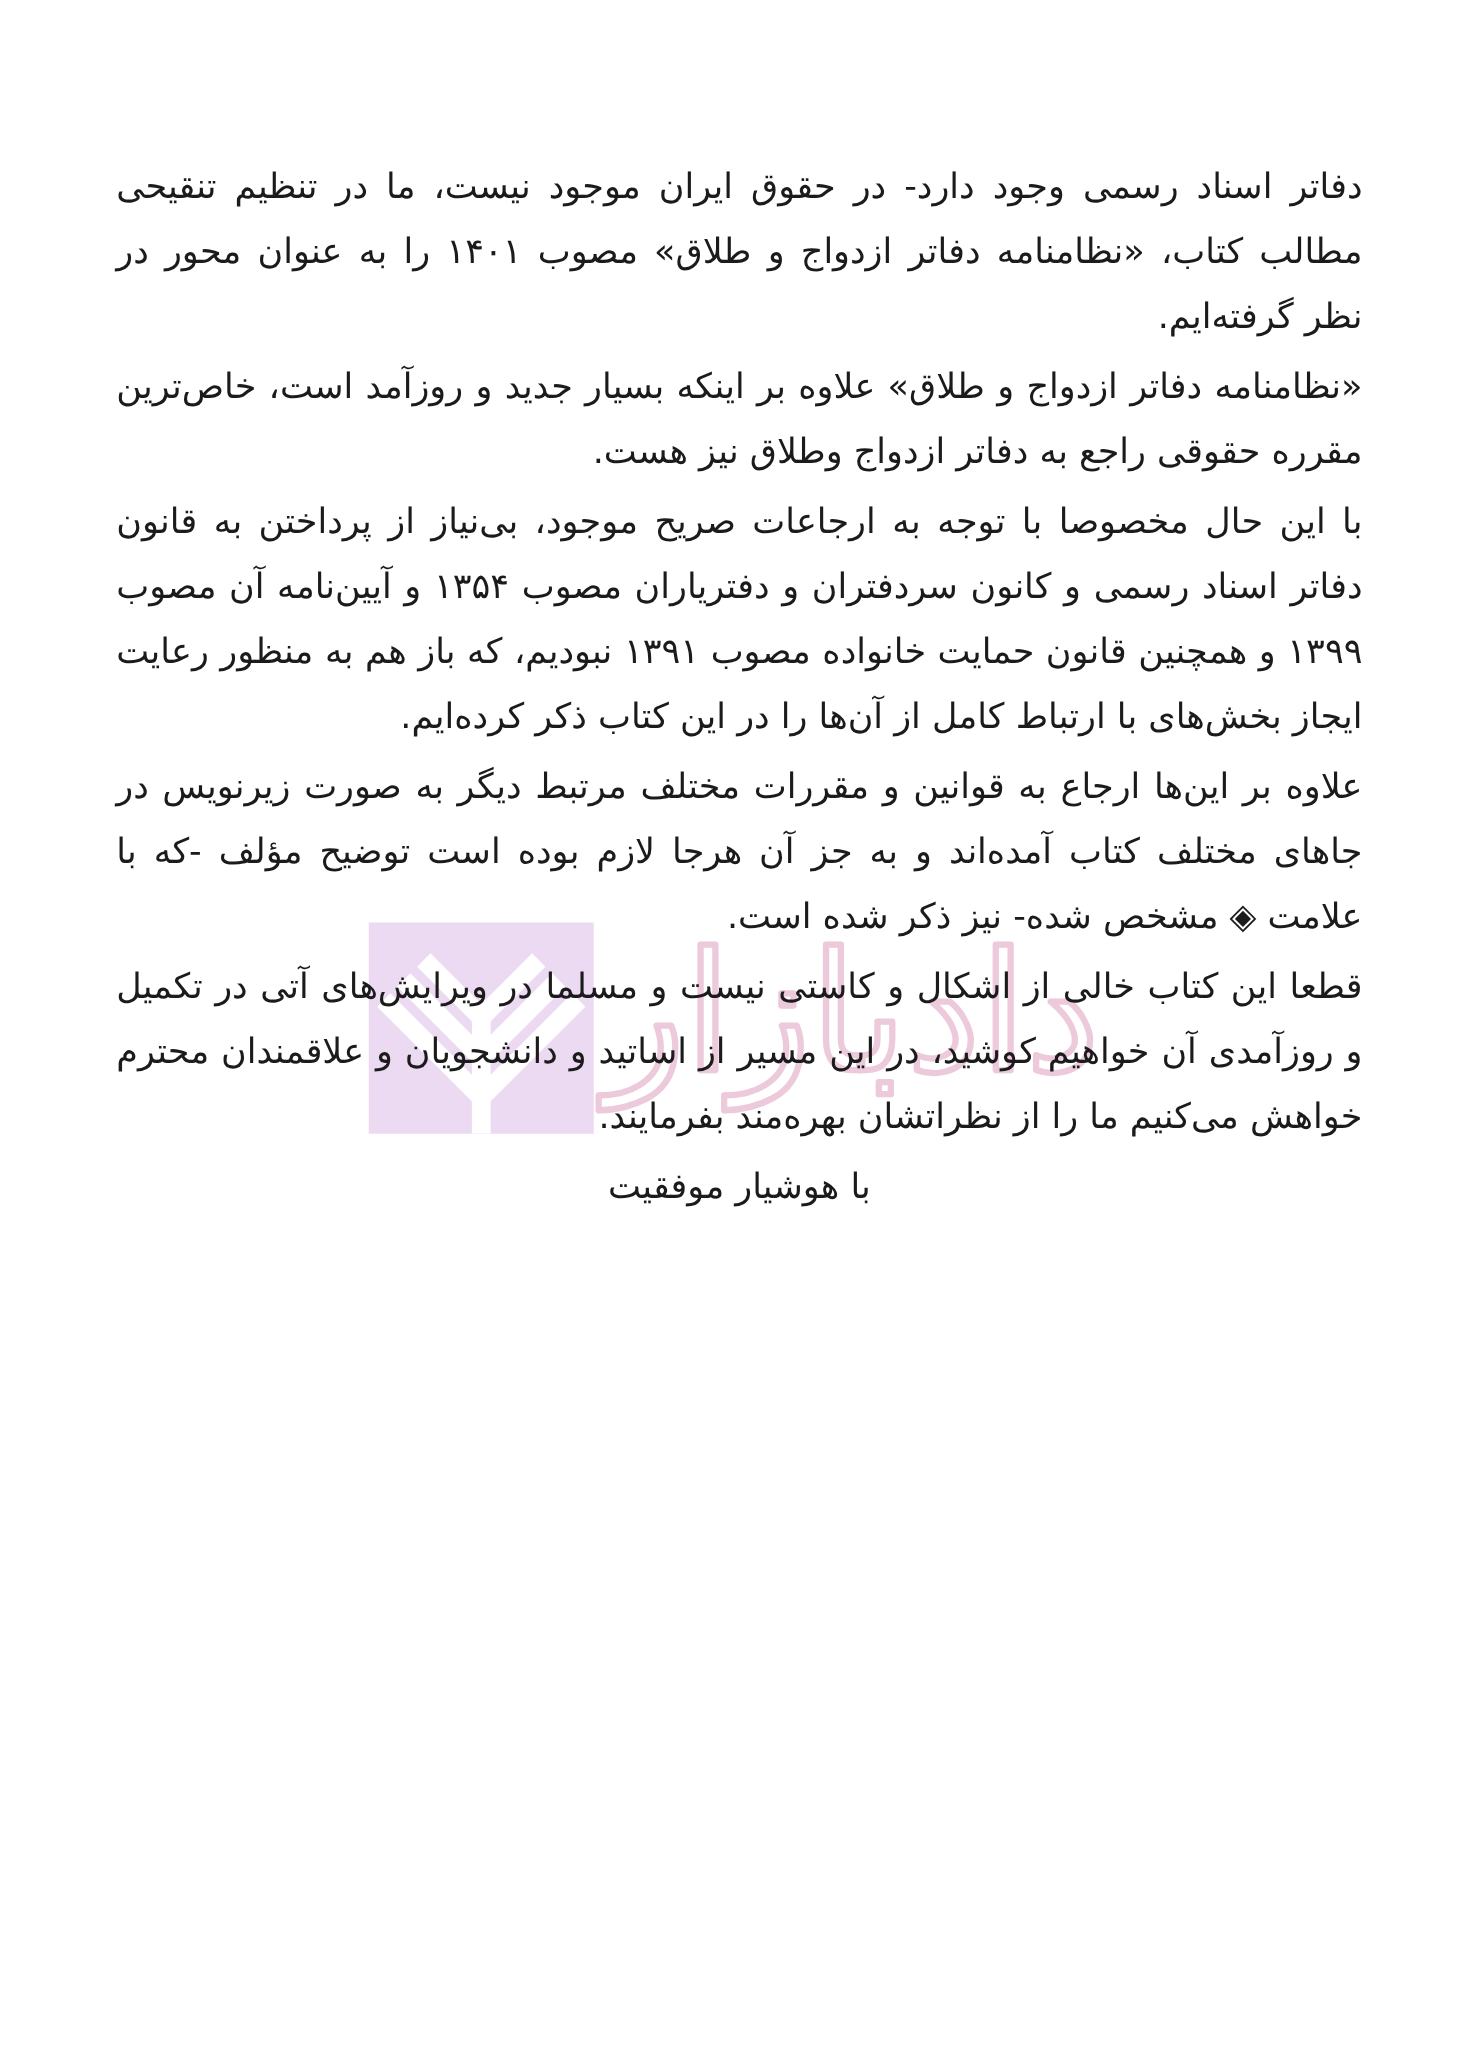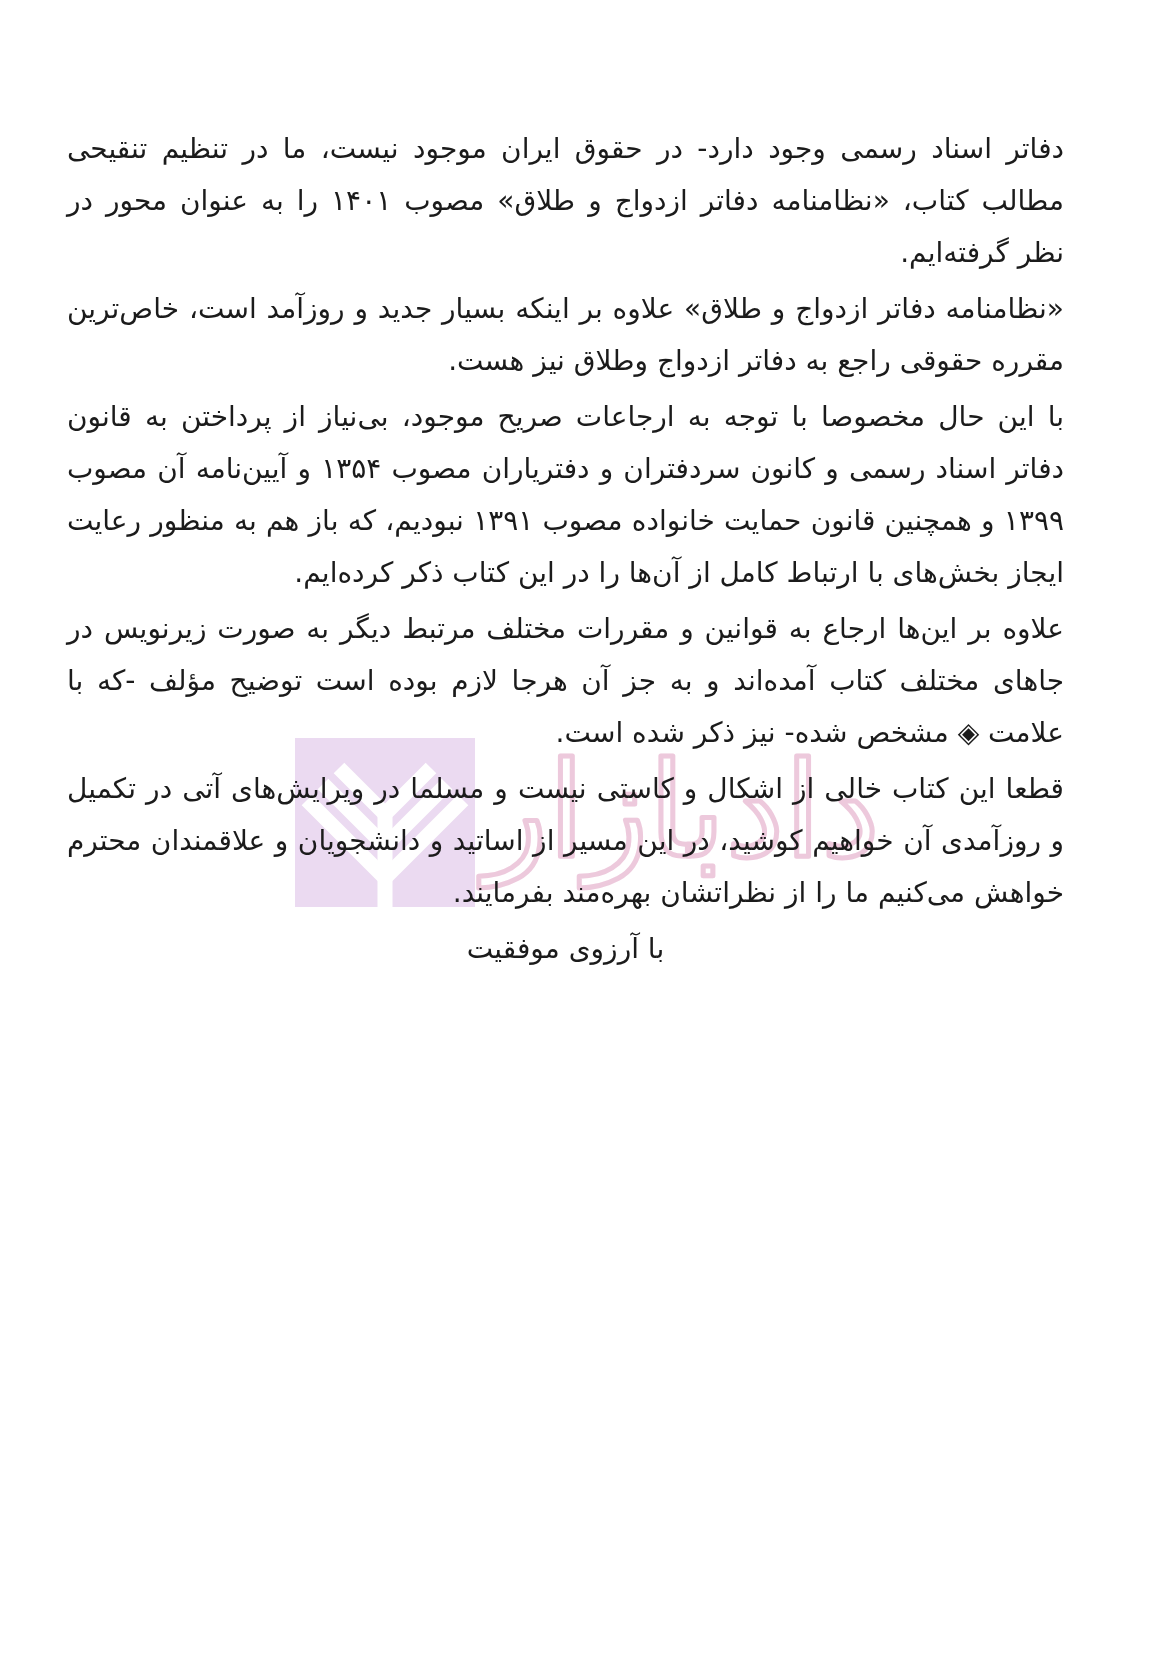--- a/index.html
+++ b/index.html
@@ -24,21 +24,21 @@
     left:462px;top:698px;
     width:440px;height:220px;
     overflow:visible;
   }
   .wm-word svg{overflow:visible;display:block;}
   
   .content{
     position:absolute;
     z-index:1;
     top:123px;
-    left:67px;
+    left:93px;
     width:997px;
     direction:rtl;
     color:#1b1b1b;
     font-size:28px;
     line-height:52px;
     text-align:justify;
   }
   .content p{
     margin:0 0 4px 0;
     padding:0;
@@ -68,16 +68,16 @@
       </svg>
     </div>
   </div>
 
   <div class="content" dir="rtl">
     <p>دفاتر اسناد رسمی وجود دارد- در حقوق ایران موجود نیست، ما در تنظیم تنقیحی مطالب کتاب، «نظامنامه دفاتر ازدواج و طلاق» مصوب ۱۴۰۱ را به عنوان محور در نظر گرفته‌ایم.</p>
     <p>«نظامنامه دفاتر ازدواج و طلاق» علاوه بر اینکه بسیار جدید و روزآمد است، خاص‌ترین مقرره حقوقی راجع به دفاتر ازدواج وطلاق نیز هست.</p>
     <p>با این حال مخصوصا با توجه به ارجاعات صریح موجود، بی‌نیاز از پرداختن به قانون دفاتر اسناد رسمی و کانون سردفتران و دفتریاران مصوب ۱۳۵۴ و آیین‌نامه آن مصوب ۱۳۹۹ و همچنین قانون حمایت خانواده مصوب ۱۳۹۱ نبودیم، که باز هم به منظور رعایت ایجاز بخش‌های با ارتباط کامل از آن‌ها را در این کتاب ذکر کرده‌ایم.</p>
     <p>علاوه بر این‌ها ارجاع به قوانین و مقررات مختلف مرتبط دیگر به صورت زیرنویس در جاهای مختلف کتاب آمده‌اند و به جز آن هرجا لازم بوده است توضیح مؤلف -که با علامت ◈ مشخص شده- نیز ذکر شده است.</p>
     <p>قطعا این کتاب خالی از اشکال و کاستی نیست و مسلما در ویرایش‌های آتی در تکمیل و روزآمدی آن خواهیم کوشید، در این مسیر از اساتید و دانشجویان و علاقمندان محترم خواهش می‌کنیم ما را از نظراتشان بهره‌مند بفرمایند.</p>
-    <p class="sig">با آرزوی موفقیت</p>
+    <p class="sig">با هوشیار موفقیت</p>
   </div>
 
 </div>
 
 </body></html>

